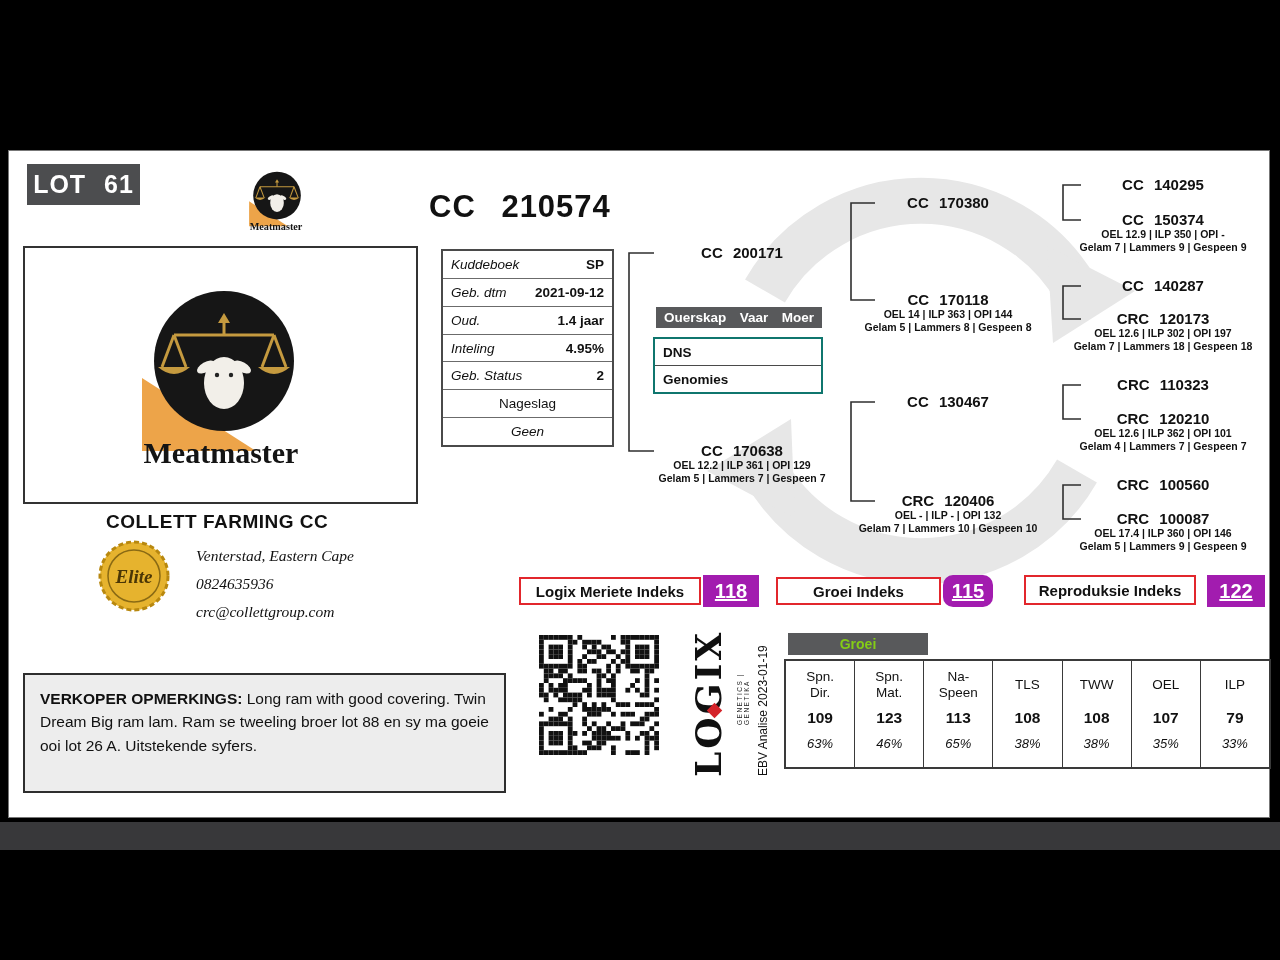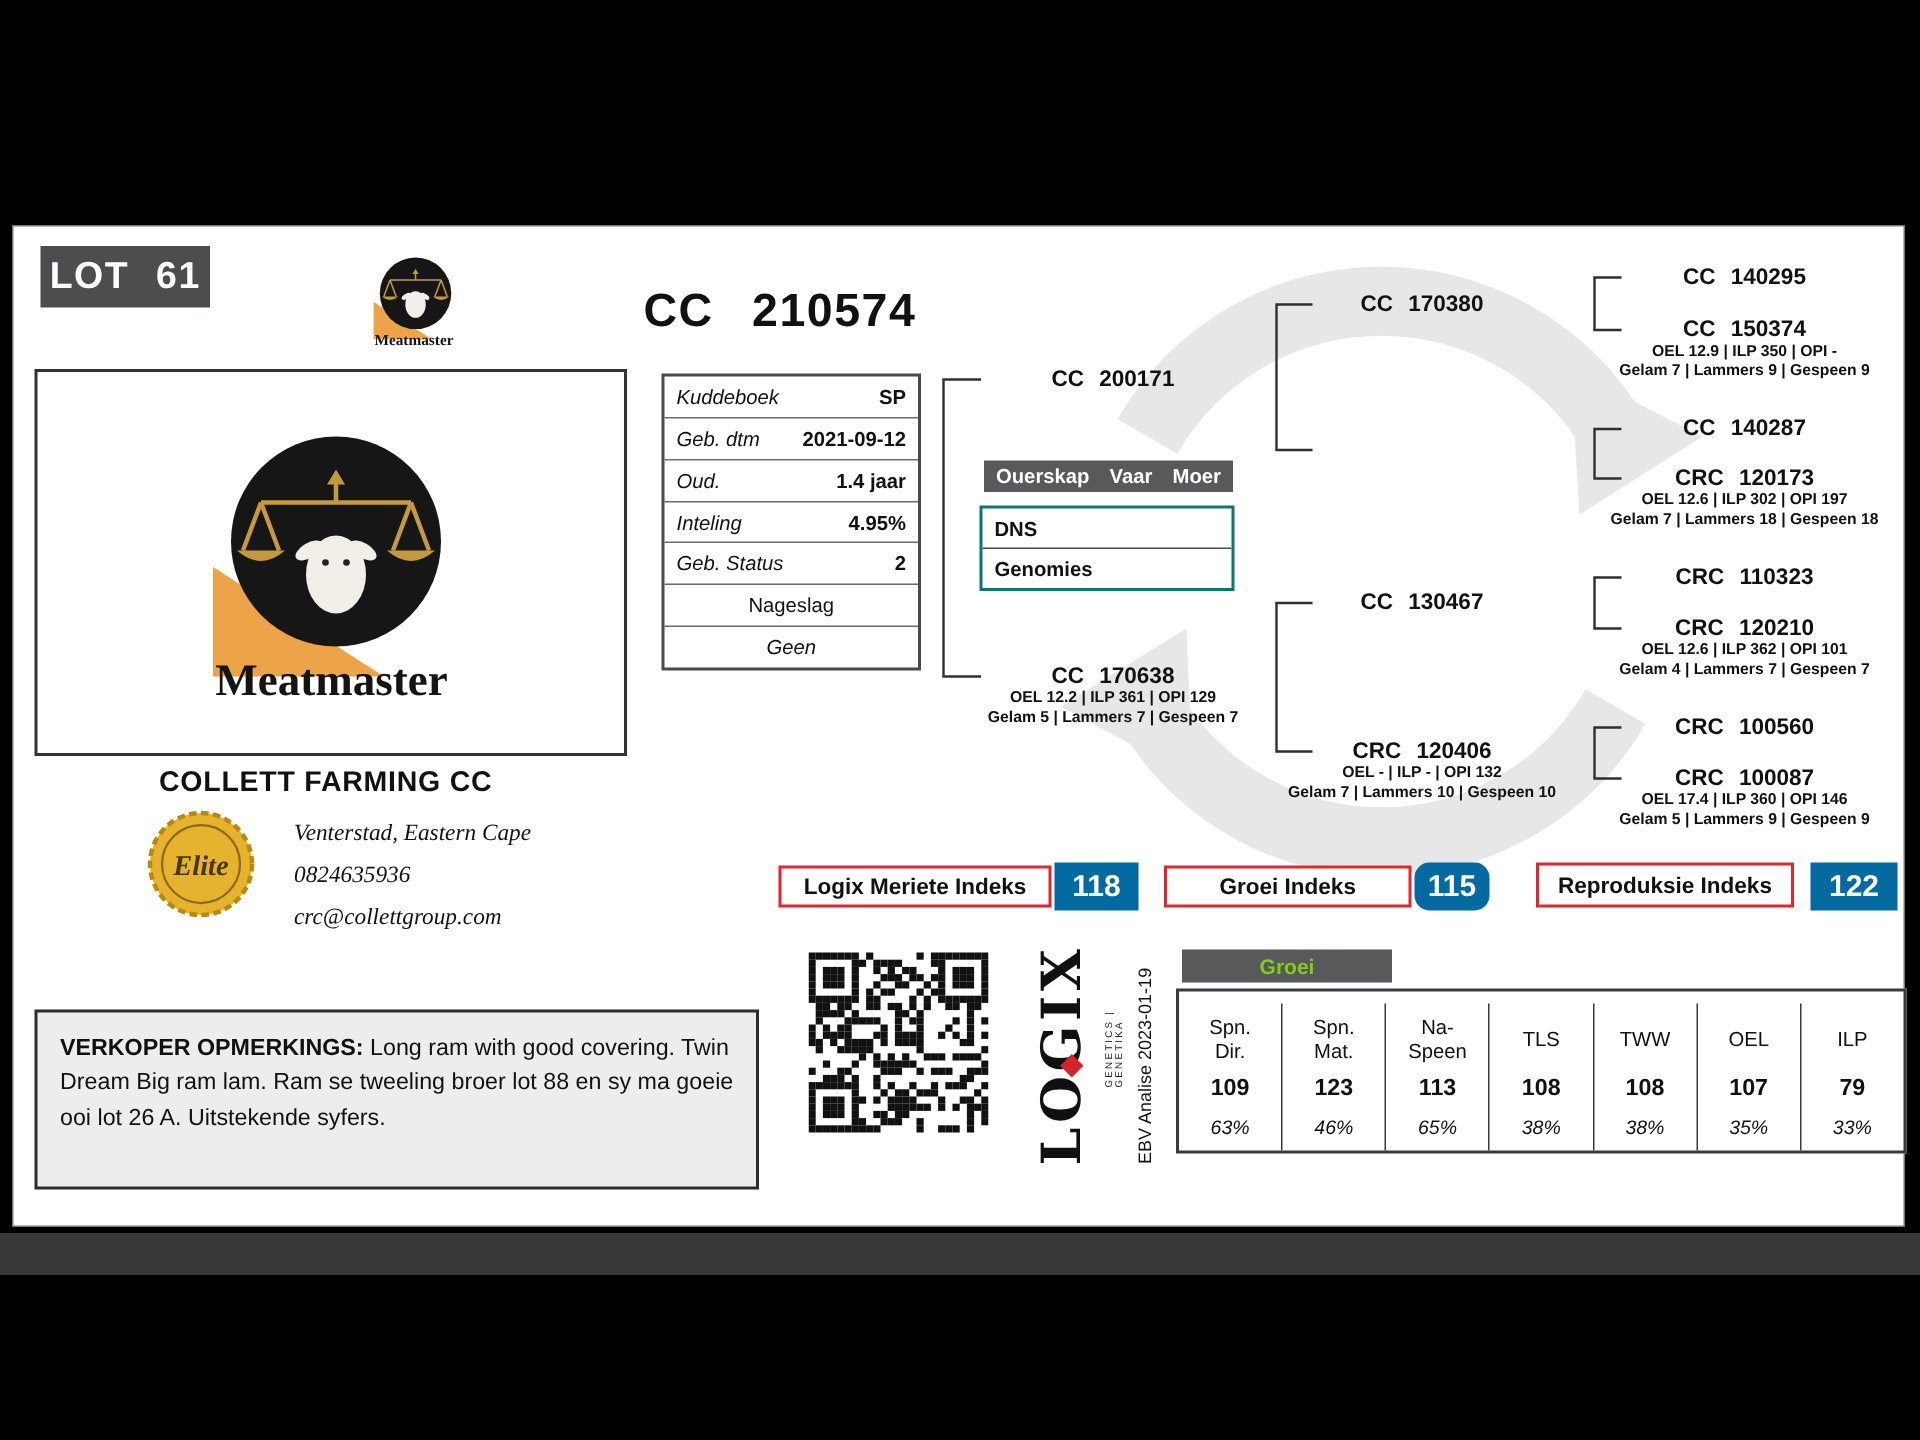--- a/index.html
+++ b/index.html
@@ -39,29 +39,29 @@
                 font-size:13.5px; font-weight:bold; border-bottom:1px solid #4a4a4a; }
   .parent-row:last-child { border-bottom:none; }
 
   .pnode { position:absolute; }
   .pid { font-weight:bold; font-size:15px; word-spacing:6px; line-height:16px; text-align:center; }
   .pstats { font-size:10.5px; font-weight:600; line-height:11.5px; text-align:center;
             white-space:nowrap; margin-top:1px; display:flex; justify-content:center; }
 
   .idx-label { border:2px solid #e2262c; background:#fff; display:flex; align-items:center;
                justify-content:center; font-weight:bold; font-size:15px; box-sizing:border-box; }
-  .idx-value { background:#0369a1; color:#fff; font-weight:bold; font-size:20px;
-               display:flex; align-items:center; justify-content:center; }
+  .idx-value { background:#a21caf; color:#fff; font-weight:bold; font-size:20px;
+               display:flex; align-items:center; justify-content:center;text-decoration:underline; }
 
   .vtext { writing-mode:vertical-rl; transform:rotate(180deg); }
 
   .ebv-group { background:#58595b; color:#84cc16; font-weight:bold; font-size:14px;
                display:flex; align-items:center; justify-content:center; }
   .ebv-table { left:775px; top:508px; width:487px; height:110px; border:2px solid #3a3a3a;
-               display:flex; box-sizing:border-box; background:#fff;align-items:flex-end; }
+               display:flex; box-sizing:border-box; background:#fff; }
   .ebv-col { flex:1; display:flex; flex-direction:column; align-items:center;
              padding:5px 0 8px; border-left:1px solid #3a3a3a; }
   .ebv-col:first-child { border-left:none; }
   .ebv-header { height:38px; display:flex; align-items:center; justify-content:center; text-align:center;
                 white-space:pre-line; font-size:13.5px; line-height:16px; }
   .ebv-value { font-weight:bold; font-size:15.5px; margin-top:5px; }
   .ebv-acc { font-style:italic; font-size:13px; margin-top:9px; }
 
   .remarks { left:14px; top:522px; width:483px; height:120px; background:#ededed;
              border:2px solid #2e2e2e; box-sizing:border-box; padding:12px 15px;
@@ -199,20 +199,25 @@
       <div class="pid">CC 200171</div>
     </div>
     <div class="pnode" style="left:648px;top:292px;width:170px;">
       <div class="pid">CC 170638</div>
       <div class="pstats">OEL 12.2 | ILP 361 | OPI 129</div>
       <div class="pstats">Gelam 5 | Lammers 7 | Gespeen 7</div>
     </div>
 
     <div class="pnode" style="left:854px;top:44px;width:170px;">
       <div class="pid">CC 170380</div>
+    </div>
+    <div class="pnode" style="left:854px;top:141px;width:170px;">
+      <div class="pid">CC 170118</div>
+      <div class="pstats">OEL 14 | ILP 363 | OPI 144</div>
+      <div class="pstats">Gelam 5 | Lammers 8 | Gespeen 8</div>
     </div>
     <div class="pnode" style="left:854px;top:243px;width:170px;">
       <div class="pid">CC 130467</div>
     </div>
     <div class="pnode" style="left:854px;top:342px;width:170px;">
       <div class="pid">CRC 120406</div>
       <div class="pstats">OEL - | ILP - | OPI 132</div>
       <div class="pstats">Gelam 7 | Lammers 10 | Gespeen 10</div>
     </div>
 

